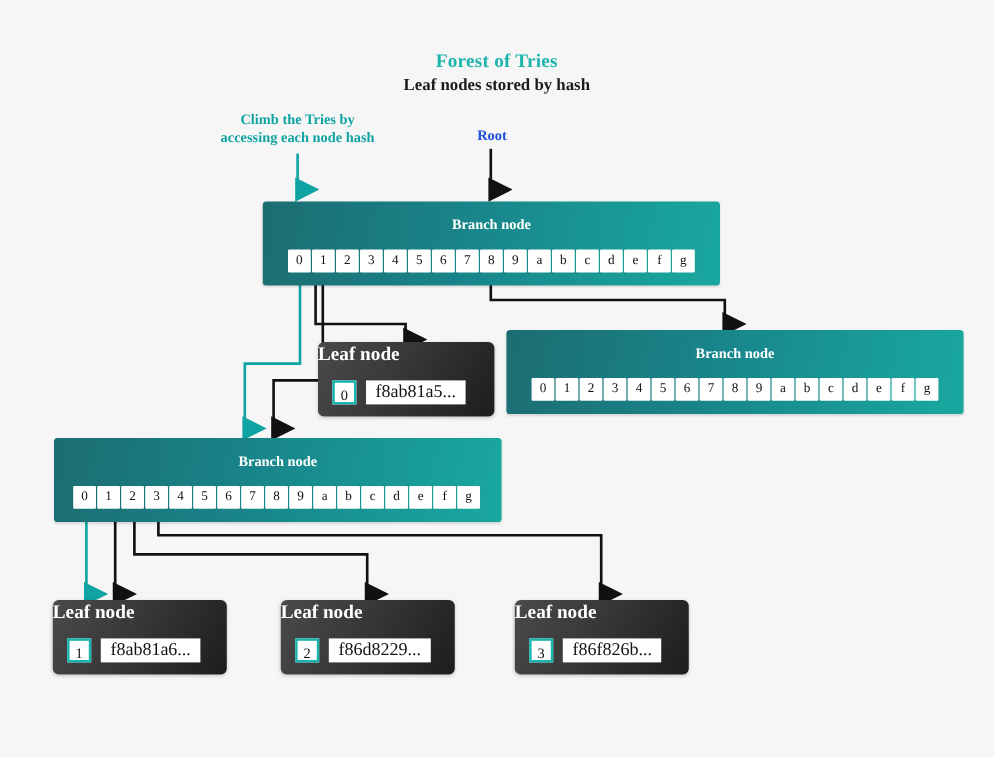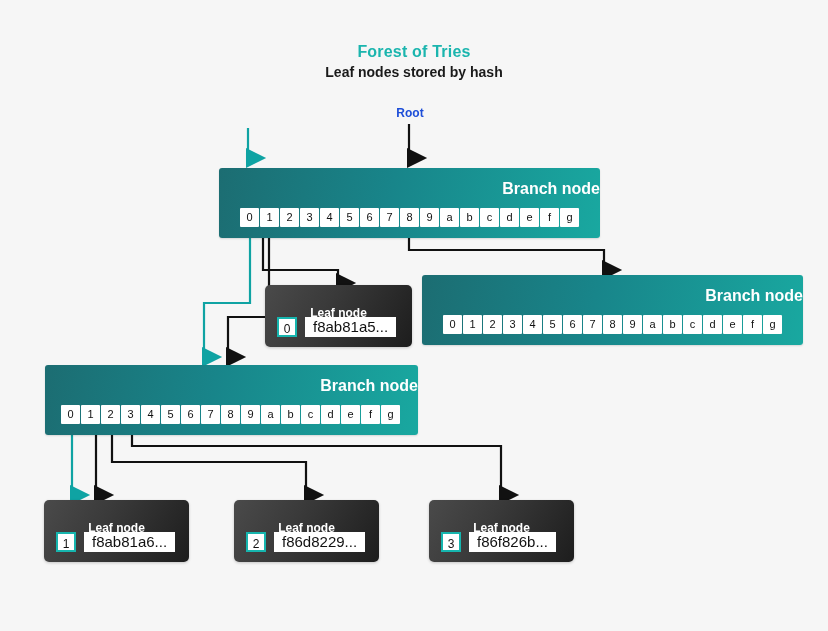--- a/index.html
+++ b/index.html
@@ -2,21 +2,21 @@
 <html><head>
 <meta charset="utf-8">
 <style>
   html,body{margin:0;padding:0;}
   body{
     width:828px;height:631px;
     background:#f6f6f6;
     font-family:"Liberation Sans", sans-serif;
     overflow:hidden;
   }
-  #stage{position:relative;width:828px;height:473px;}
+  #stage{position:relative;width:828px;height:473px;font-family:Liberation Serif, serif;}
 
   
   .title{
     position:absolute;width:828px;text-align:center;
     color:#1bb5ae;font-size:16px;font-weight:bold;letter-spacing:.2px;
   }
   .subtitle{
     position:absolute;width:828px;text-align:center;
     color:#1a1a1a;font-size:14px;font-weight:bold;
   }
@@ -29,39 +29,39 @@
   .anno.teal{color:#0fa3a3;}
   .anno.dark{color:#1d4ed8;}
 
   
   .branch{
     position:absolute;border-radius:3px;
     background:linear-gradient(100deg,#1c6d72 0%,#18858a 45%,#19a8a0 100%);
     box-shadow:0 1px 2px rgba(0,0,0,.13);
   }
   .branch .node-title{
-    position:absolute;left:0;right:0;top:12px;text-align:right;
-    color:#ffffff;font-size:16px;font-weight:bold;
+    position:absolute;left:0;right:0;top:12px;text-align:center;
+    color:#ffffff;font-size:12px;font-weight:bold;
   }
   .cells{position:absolute;display:flex;gap:1px;}
   .cell{
     width:19px;height:19px;background:#ffffff;color:#111;
     font-size:11px;line-height:19px;text-align:center;
     border-radius:1px;
   }
 
   
   .leaf{
     position:absolute;border-radius:5px;
     background:linear-gradient(120deg,#4a4a4a 0%,#3a3a3a 40%,#1d1d1d 100%);
     box-shadow:0 1px 3px rgba(0,0,0,.2);
   }
   .leaf .node-title{
-    position:absolute;left:0;right:0;top:21px;text-align:center;
-    color:#ffffff;font-size:12px;font-weight:bold;
+    position:absolute;left:0;right:0;top:2px;
+    color:#ffffff;font-size:16px;font-weight:bold;
   }
   .leaf .row{position:absolute;left:12px;top:32px;display:flex;align-items:center;gap:8px;}
   .leaf .idx{
     width:20px;height:20px;background:#fff;border:2px solid #16b5ae;
     color:#111;font-size:12px;line-height:20px;text-align:center;box-sizing:border-box;
   }
   .leaf .hash{
     height:20px;background:#fff;color:#111;font-size:15px;line-height:20px;
     text-align:center;box-sizing:border-box;padding:0 8px;min-width:78px;
   }
@@ -70,20 +70,22 @@
   #wires{position:absolute;left:0;top:0;width:828px;height:631px;pointer-events:none;}
 </style>
 </head>
 <body>
 
 <div id="stage">
 
   <div class="title" style="left:0;top:43px;">Forest of Tries</div>
   <div class="subtitle" style="left:0;top:64px;">Leaf nodes stored by hash</div>
 
+  <div class="anno teal" style="left:158px;top:92px;width:180px;">Climb the Tries by
+accessing each node hash</div>
   <div class="anno dark" style="left:370px;top:106px;width:80px;">Root</div>
 
   <svg id="wires">
     <defs>
       <marker id="ah-black" viewBox="0 0 12 12" refX="6" refY="10" markerWidth="11" markerHeight="11" orient="auto-start-reverse">
         <path d="M1,1 L6,11 L11,1 Z" fill="#111111" transform="rotate(180 6 6)"></path>
       </marker>
       <marker id="ah-teal" viewBox="0 0 12 12" refX="6" refY="10" markerWidth="11" markerHeight="11" orient="auto-start-reverse">
         <path d="M1,1 L6,11 L11,1 Z" fill="#0fa3a3" transform="rotate(180 6 6)"></path>
       </marker>

